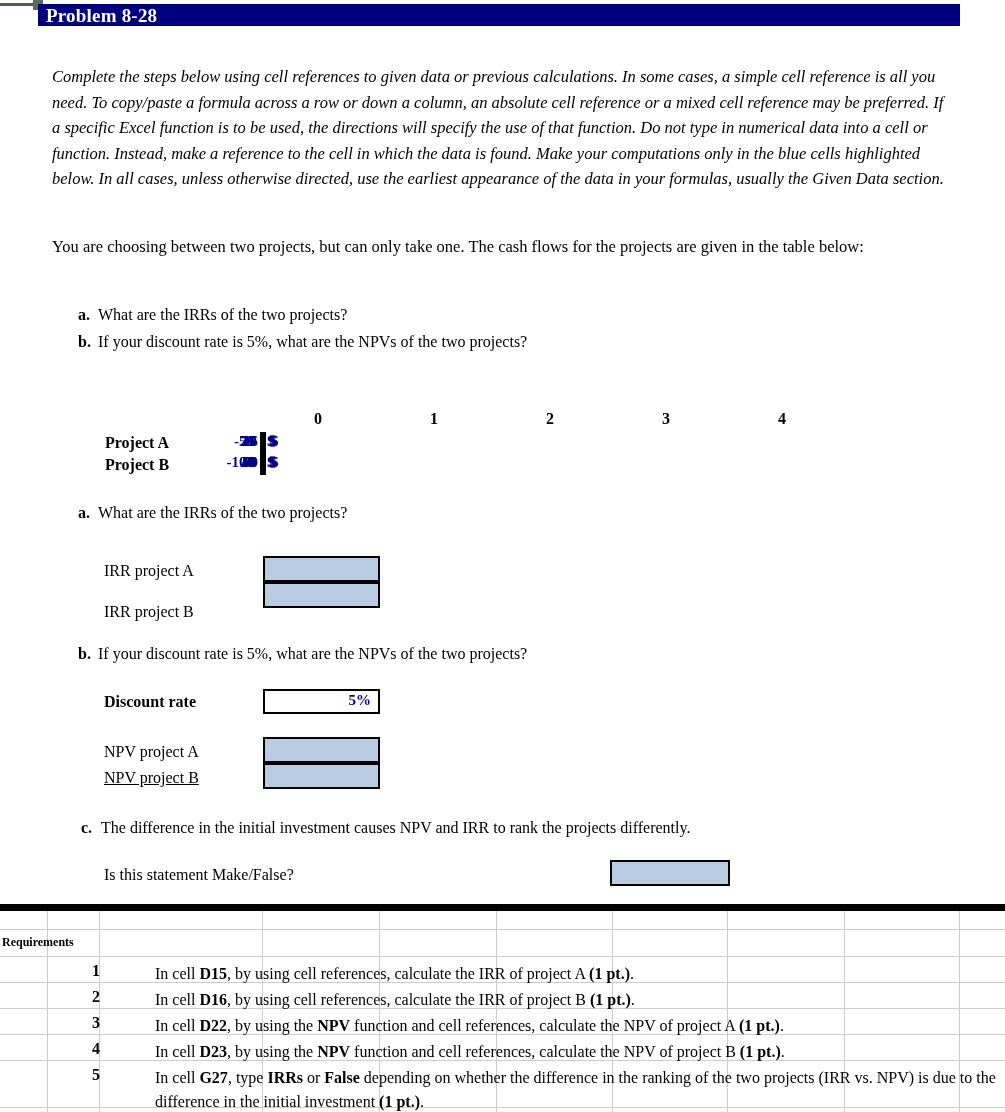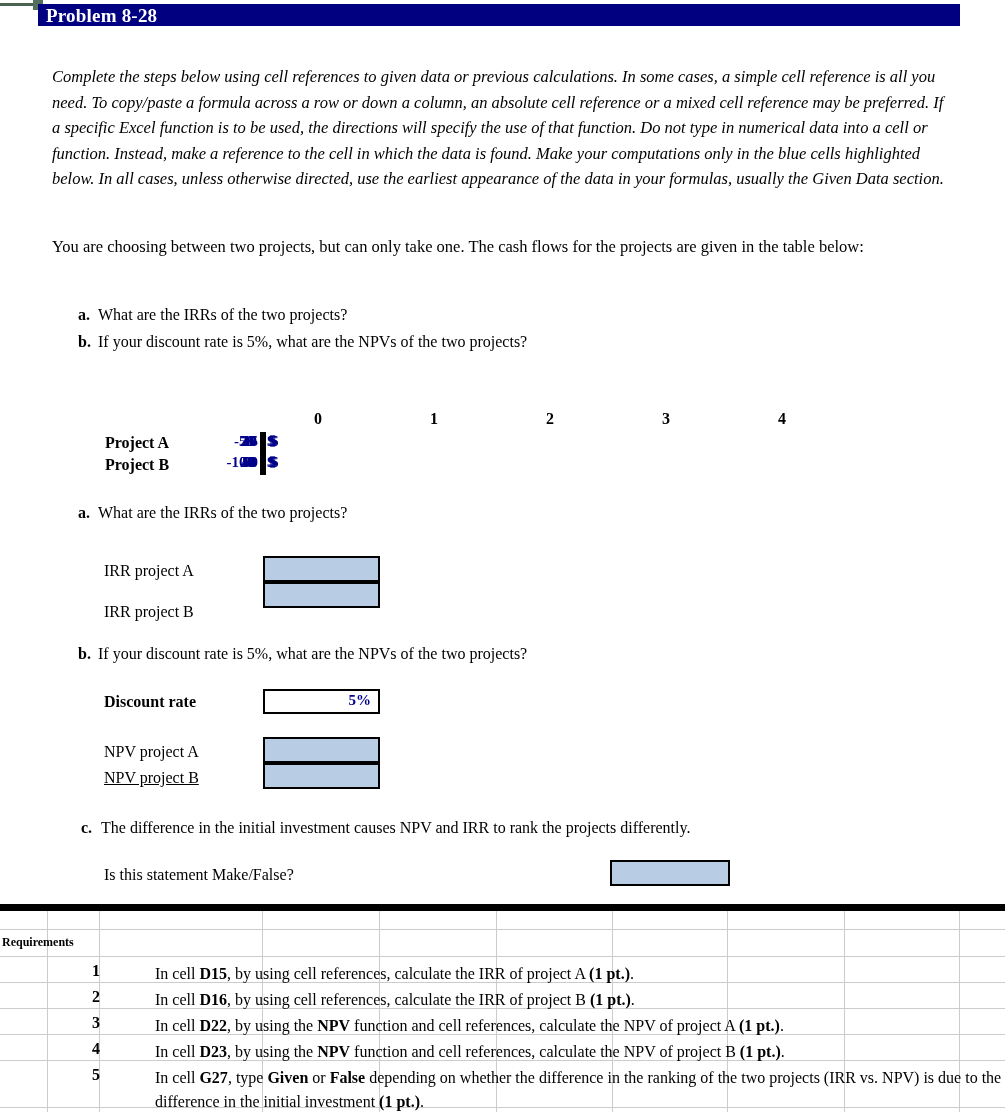--- a/index.html
+++ b/index.html
@@ -390,13 +390,13 @@
 <span class="req-num" style="left:52px; top:988px;">2</span>
 <span class="req-text" style="top:988px;">In cell <b>D16</b>, by using cell references, calculate the IRR of project B <b>(1 pt.)</b>.</span>
 
 <span class="req-num" style="left:52px; top:1014px;">3</span>
 <span class="req-text" style="top:1014px;">In cell <b>D22</b>, by using the <b>NPV</b> function and cell references, calculate the NPV of project A <b>(1 pt.)</b>.</span>
 
 <span class="req-num" style="left:52px; top:1040px;">4</span>
 <span class="req-text" style="top:1040px;">In cell <b>D23</b>, by using the <b>NPV</b> function and cell references, calculate the NPV of project B <b>(1 pt.)</b>.</span>
 
 <span class="req-num" style="left:52px; top:1066px;">5</span>
-<span class="req-text" style="top:1066px;">In cell <b>G27</b>, type <b>Given</b> or <b>False</b> depending on whether the difference in the ranking of the two projects (IRR vs. NPV) is due to the difference in the initial investment <b>(1 pt.)</b>.</span>
+<span class="req-text" style="top:1066px;">In cell <b>G27</b>, type <b>IRRs</b> or <b>False</b> depending on whether the difference in the ranking of the two projects (IRR vs. NPV) is due to the difference in the initial investment <b>(1 pt.)</b>.</span>
 
 </body></html>

